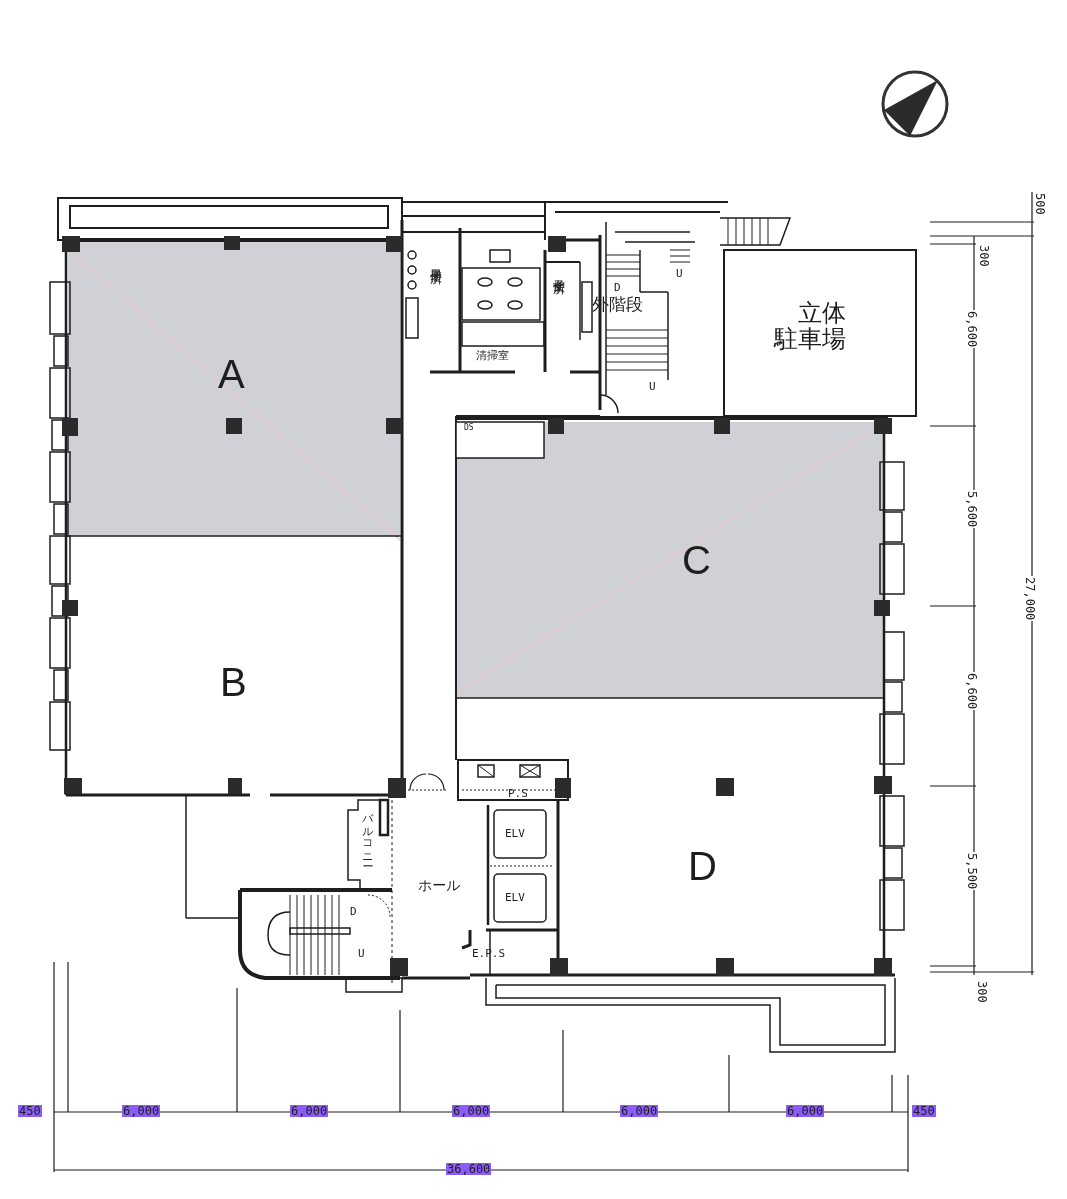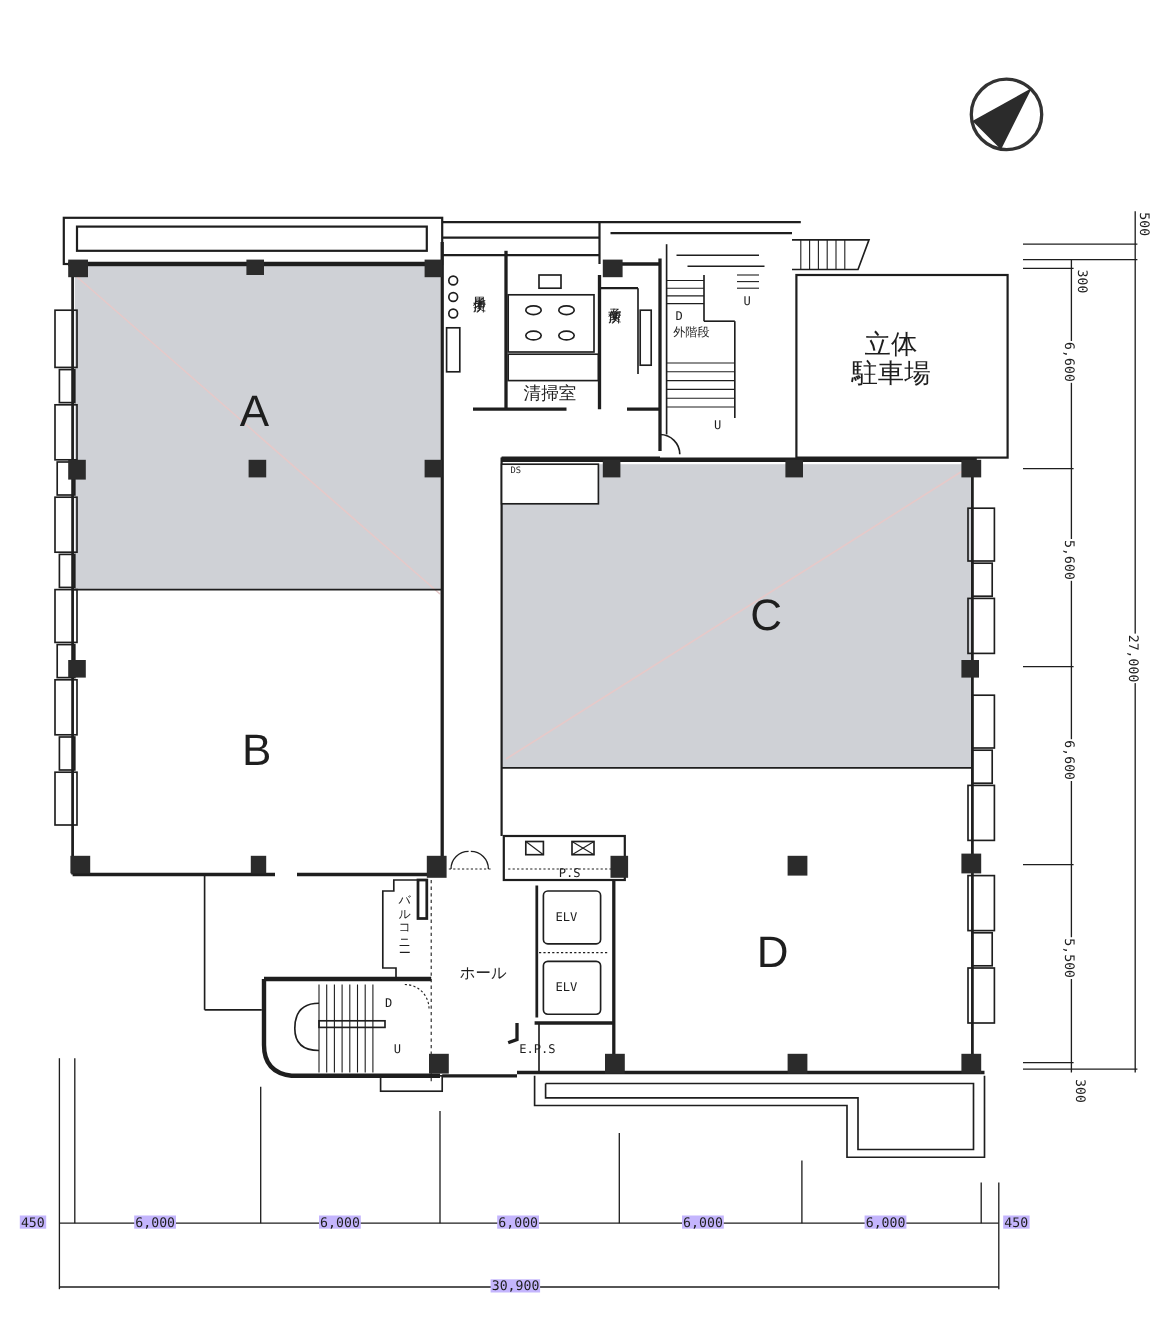--- a/index.html
+++ b/index.html
@@ -2,23 +2,23 @@
 <html><head>
 <meta charset="utf-8">
 <style>
   html, body { margin: 0; padding: 0; background: #ffffff; }
   body { width: 1067px; height: 1199px; position: relative; overflow: hidden; font-family: "DejaVu Sans", sans-serif; }
   svg { position: absolute; left: 0; top: 0; }
   .lbl { position: absolute; color: #1e1e1e; white-space: nowrap; line-height: 1; }
   .room-big { font-family: "Liberation Sans", sans-serif; font-size: 40px; }
   .vtext { writing-mode: vertical-rl; font-size: 12px; letter-spacing: 1px; }
   .small { font-size: 11px; font-family: "DejaVu Sans Mono", monospace; }
-  .dim { font-size: 12px; font-family: "DejaVu Sans Mono", monospace; background: #c4b5fd; padding: 0 1px; }
+  .dim { font-size: 12px; font-family: "DejaVu Sans Mono", monospace; background: #8b5cf6; padding: 0 1px; }
   .dimv { font-size: 12px; font-family: "DejaVu Sans Mono", monospace; writing-mode: vertical-rl; background: #fff; padding: 1px 0; }
-  .park { font-size: 24px; text-align: center; line-height: 1.1; }
+  .park { font-size: 24px; text-align: right; line-height: 1.1; }
 </style>
 </head>
 <body>
 
 <svg width="1067" height="1199" viewBox="0 0 1067 1199">
 
   <rect x="68" y="242" width="332" height="294" fill="#cfd1d6"></rect>
   <rect x="456" y="422" width="428" height="276" fill="#cfd1d6"></rect>
 
   <line x1="68" y1="250" x2="400" y2="540" stroke="#e6c9c9" stroke-width="1.5"></line>
@@ -229,22 +229,22 @@
   </g>
 </svg>
 
 <div class="lbl room-big" style="left:218px;top:354px">A</div>
 <div class="lbl room-big" style="left:220px;top:662px">B</div>
 <div class="lbl room-big" style="left:682px;top:540px">C</div>
 <div class="lbl room-big" style="left:688px;top:846px">D</div>
 
 <div class="lbl vtext" style="left:430px;top:260px">男子便所</div>
 <div class="lbl vtext" style="left:553px;top:270px">女子便所</div>
-<div class="lbl" style="left:476px;top:350px;font-size:16px">清掃室</div>
-<div class="lbl" style="left:612px;top:296px;font-size:11px">外階段</div>
+<div class="lbl" style="left:476px;top:350px;font-size:11px">清掃室</div>
+<div class="lbl" style="left:592px;top:296px;font-size:17px">外階段</div>
 <div class="lbl small" style="left:614px;top:282px">D</div>
 <div class="lbl small" style="left:676px;top:268px">U</div>
 <div class="lbl small" style="left:649px;top:381px">U</div>
 
 <div class="lbl park" style="left:774px;top:300px">
   <div>立体</div>
   <div>駐車場</div>
 </div>
 
 <div class="lbl small" style="left:464px;top:424px;font-size:8px">DS</div>
@@ -258,21 +258,21 @@
 <div class="lbl small" style="left:350px;top:906px">D</div>
 <div class="lbl small" style="left:358px;top:948px">U</div>
 
 <div class="lbl dim" style="left:18px;top:1105px">450</div>
 <div class="lbl dim" style="left:122px;top:1105px">6,000</div>
 <div class="lbl dim" style="left:290px;top:1105px">6,000</div>
 <div class="lbl dim" style="left:452px;top:1105px">6,000</div>
 <div class="lbl dim" style="left:620px;top:1105px">6,000</div>
 <div class="lbl dim" style="left:786px;top:1105px">6,000</div>
 <div class="lbl dim" style="left:912px;top:1105px">450</div>
-<div class="lbl dim" style="left:446px;top:1163px">30,900</div>
+<div class="lbl dim" style="left:446px;top:1163px">36,600</div>
 
 <div class="lbl dimv" style="left:1034px;top:192px">500</div>
 <div class="lbl dimv" style="left:978px;top:244px">300</div>
 <div class="lbl dimv" style="left:966px;top:310px">6,600</div>
 <div class="lbl dimv" style="left:966px;top:490px">5,600</div>
 <div class="lbl dimv" style="left:966px;top:672px">6,600</div>
 <div class="lbl dimv" style="left:966px;top:852px">5,500</div>
 <div class="lbl dimv" style="left:976px;top:980px">300</div>
 <div class="lbl dimv" style="left:1024px;top:576px">27,000</div>
 

